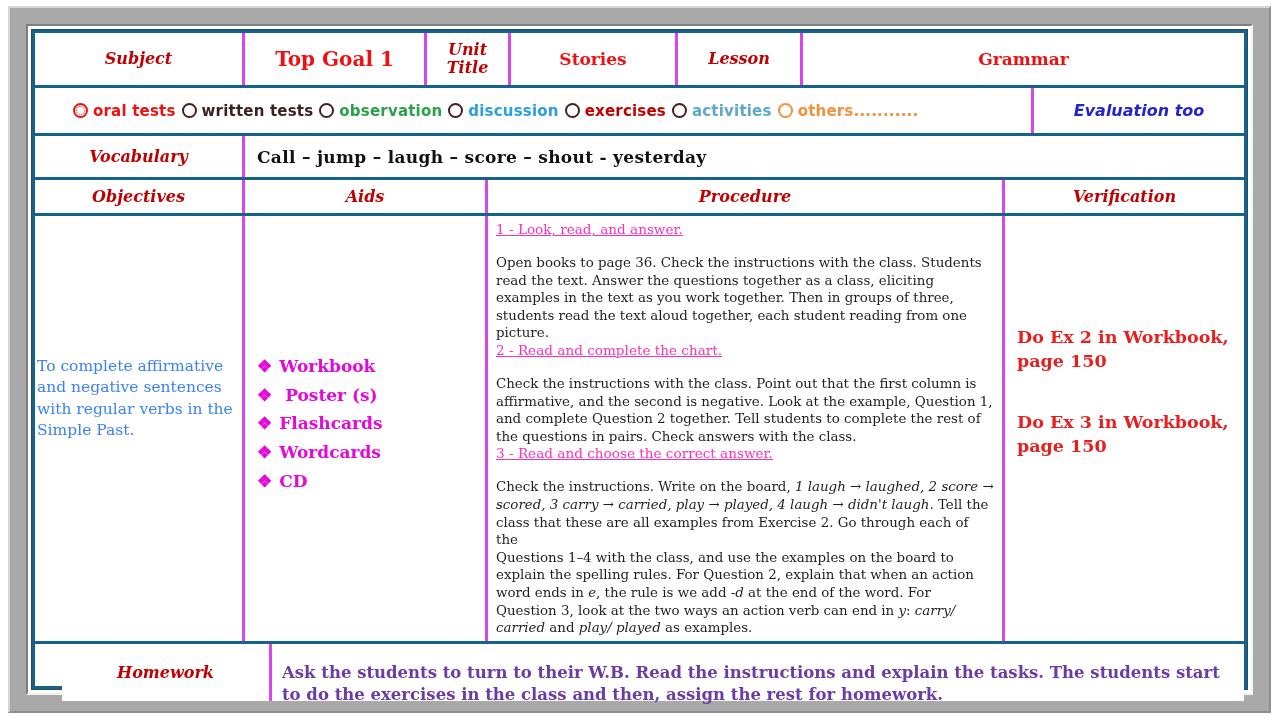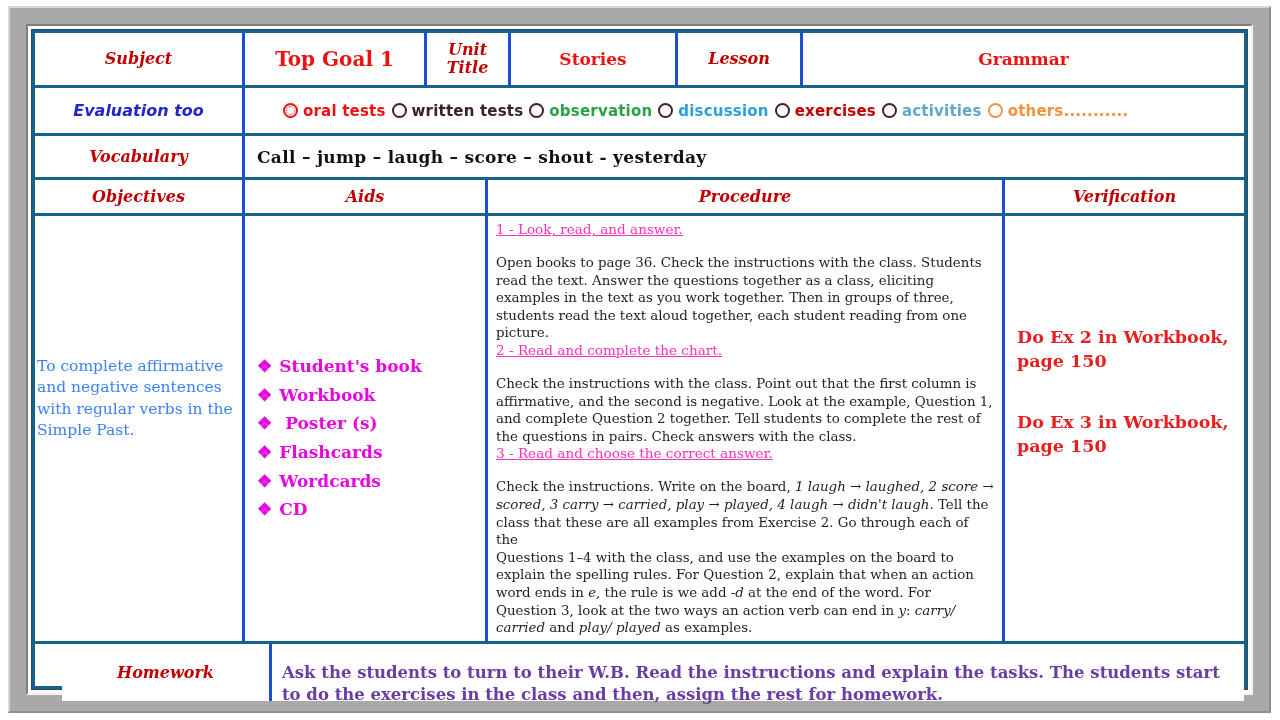--- a/index.html
+++ b/index.html
@@ -8,21 +8,21 @@
   .frame{position:absolute;left:8px;top:6px;right:9px;bottom:7px;background:#a9a9a9;
          border-top:2px solid #d6d6d6;border-left:2px solid #d6d6d6;
          border-right:2px solid #8e8e8e;border-bottom:2px solid #8e8e8e;}
   .content{position:absolute;left:16px;top:16px;right:16px;bottom:16px;background:#ffffff;
          border-top:2px solid #7f7f7f;border-left:2px solid #7f7f7f;
          border-right:2px solid #f2f2f2;border-bottom:2px solid #f2f2f2;}
   .tbl{position:absolute;left:4px;top:4px;right:4px;bottom:4px;
        border:3px solid #15628b;box-shadow:0 0 0 1px #2c4a5e;display:flex;flex-direction:column;}
   .row{display:flex;border-bottom:3px solid #15628b;flex:0 0 auto;}
   .row:last-child{border-bottom:none;margin-left:27px;}
-  .c{border-right:3px solid #1d4ed8;display:flex;align-items:center;justify-content:center;
+  .c{border-right:3px solid #d946ef;display:flex;align-items:center;justify-content:center;
      box-sizing:border-box;background:#fff;}
   .c:last-child{border-right:none;}
   .left{justify-content:flex-start;}
   .top{align-items:flex-start;}
   
   .w-sub{flex:0 0 210px;}
   .w-goal{flex:0 0 182px;}
   .w-unit{flex:0 0 84px;}
   .w-stories{flex:0 0 167px;}
   .w-lesson{flex:0 0 125px;}
@@ -86,23 +86,20 @@
             </div>
           <div class="c w-lesson">
               <span class="hlbl">Lesson</span>
             </div>
           <div class="c w-fill">
               <span class="hval">Grammar</span>
             </div>
         </div>
 
         <div class="row r2">
-          <div class="c w-sub">
-              <span class="evlbl">Evaluation too</span>
-            </div>
           <div class="c w-fill left opts" id="eval-options">
               <span class="opt">
                 <span class="radio" style="border-color: rgb(238, 17, 17); color: rgb(238, 17, 17);">
                   <span class="dot"></span>
                 </span>
                 <span class="optlab" style="color: rgb(238, 17, 17);">oral tests</span>
               </span>
               <span class="opt">
                 <span class="radio" style="border-color: rgb(69, 32, 30); color: rgb(69, 32, 30);"></span>
                 <span class="optlab" style="color: rgb(58, 34, 32);">written tests</span>
@@ -121,20 +118,23 @@
               </span>
               <span class="opt">
                 <span class="radio" style="border-color: rgb(69, 32, 30); color: rgb(69, 32, 30);"></span>
                 <span class="optlab" style="color: rgb(95, 168, 201);">activities</span>
               </span>
               <span class="opt">
                 <span class="radio" style="border-color: rgb(240, 146, 62); color: rgb(240, 146, 62);"></span>
                 <span class="optlab" style="color: rgb(240, 146, 62);">others...........</span>
               </span>
             </div>
+          <div class="c w-sub">
+              <span class="evlbl">Evaluation too</span>
+            </div>
         </div>
 
         <div class="row r3">
           <div class="c w-sub">
               <span class="hlbl">Vocabulary</span>
             </div>
           <div class="c w-fill left">
               <span class="vocab">Call – jump  – laugh – score – shout - yesterday</span>
             </div>
         </div>
@@ -153,21 +153,20 @@
               <span class="hlbl">Verification</span>
             </div>
         </div>
 
         <div class="row r5">
           <div class="c w-sub top left">
             <div class="obj" style="margin-top:130px;">To complete affirmative and negative sentences with regular verbs in the Simple Past.</div>
           </div>
           <div class="c w-aids top left">
             <div class="aids" id="aids-list" style="margin-top:128px;">
-                <div class="aid"><span class="blt">❖</span><span>Student's book</span></div>
                 <div class="aid"><span class="blt">❖</span><span>Workbook</span></div>
                 <div class="aid"><span class="blt">❖</span><span> Poster (s)</span></div>
                 <div class="aid"><span class="blt">❖</span><span>Flashcards</span></div>
                 <div class="aid"><span class="blt">❖</span><span>Wordcards</span></div>
                 <div class="aid"><span class="blt">❖</span><span>CD</span></div>
               </div>
           </div>
           <div class="c w-proc top left">
             <div class="proc" id="procedure-body">
                 <div class="phead">1 - Look, read, and answer.</div>

